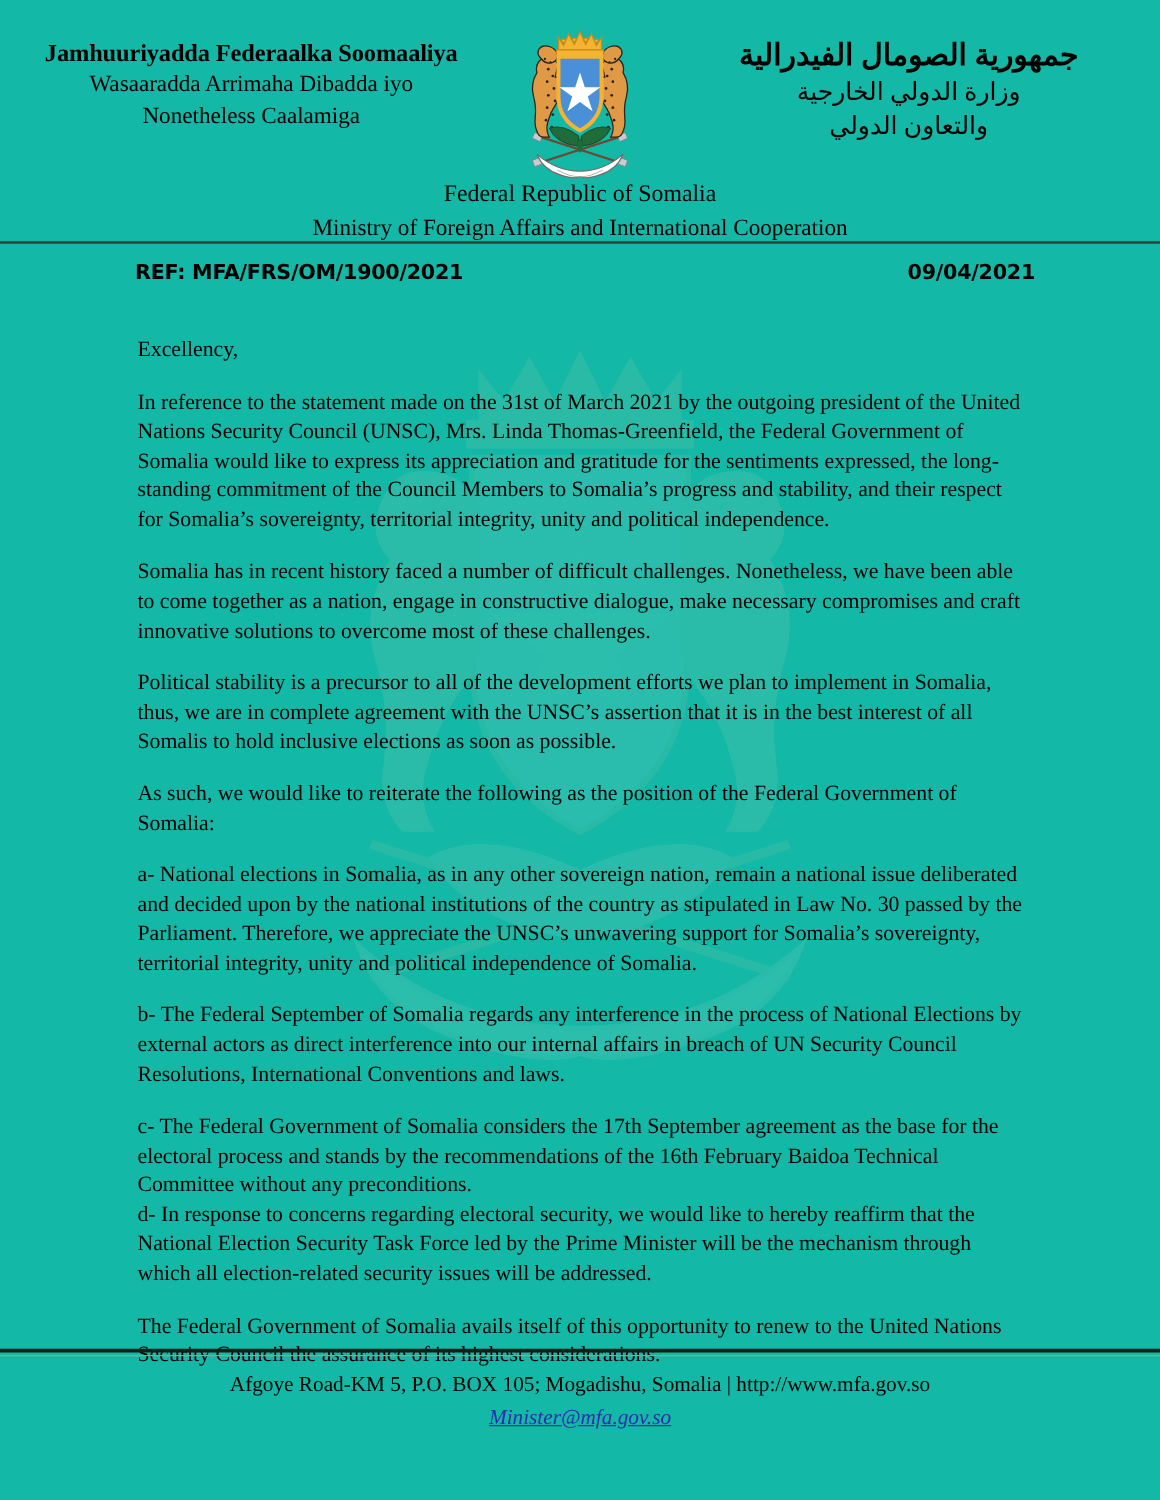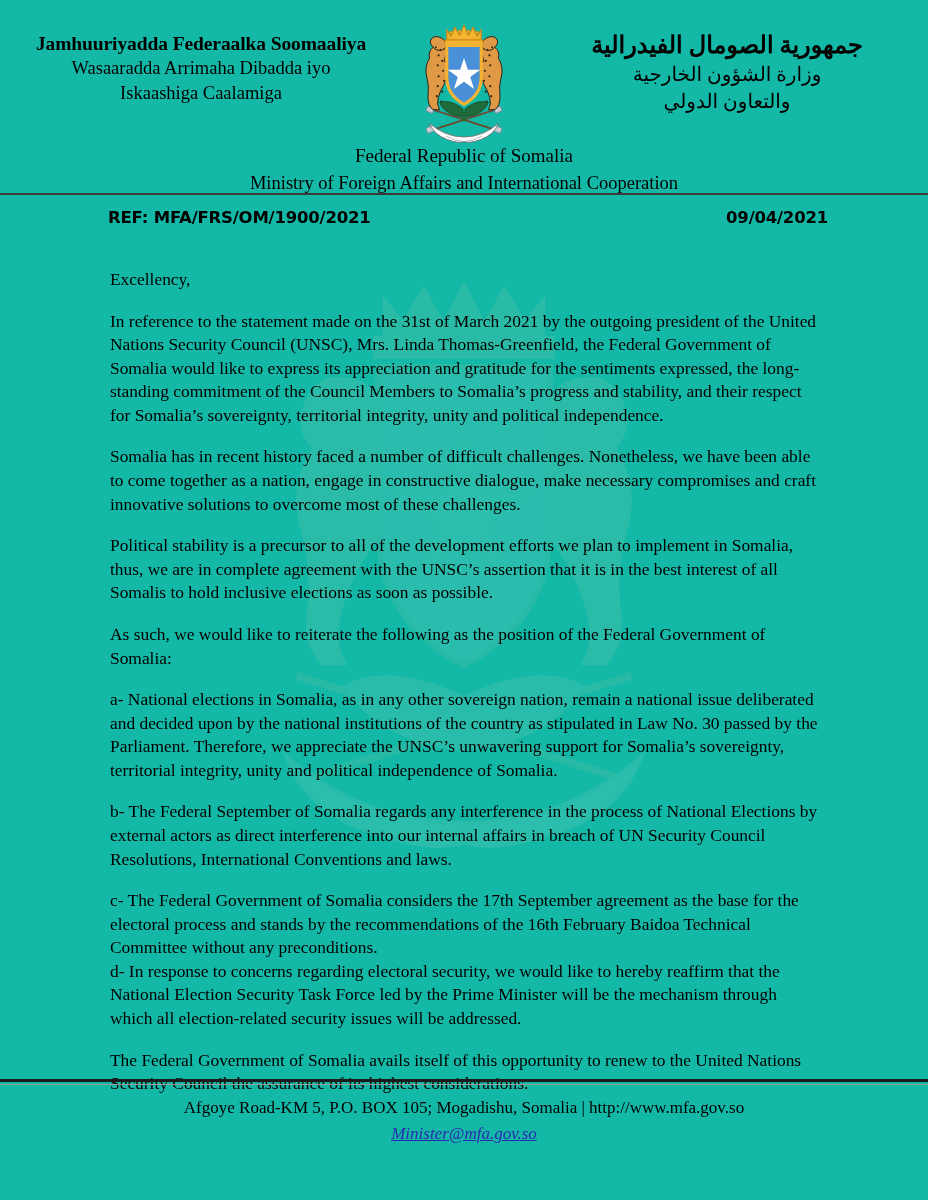--- a/index.html
+++ b/index.html
@@ -209,21 +209,21 @@
         <path d="M40 200 q30 26 70 26 q40 0 70 -26 q-8 22 -34 30 q-24 8 -36 4 q-12 4 -36 -4 q-26 -8 -34 -30 z" fill="#f1f1ee" stroke="#e0ddd2" stroke-width="1.5"></path>
       </g>
     </svg>
   </div>
 
   <div class="letterhead">
 
     <div class="lh-left">
       <div class="l1">Jamhuuriyadda Federaalka Soomaaliya</div>
       <div class="l2">Wasaaradda Arrimaha Dibadda iyo</div>
-      <div class="l3">Iskaashiga Caalamiga</div>
+      <div class="l3">Nonetheless Caalamiga</div>
     </div>
 
     <div class="lh-emblem">
       <svg viewBox="0 0 220 300" xmlns="http://www.w3.org/2000/svg" aria-hidden="true">
 
         <g>
 
           <g>
             <line x1="36" y1="196" x2="184" y2="244" stroke="#6b4a30" stroke-width="4"></line>
             <line x1="184" y1="196" x2="36" y2="244" stroke="#6b4a30" stroke-width="4"></line>
@@ -299,21 +299,21 @@
 
         <g>
           <path d="M34 228 q34 30 76 30 q42 0 76 -30 q-10 26 -40 36 q-26 9 -36 4 q-10 5 -36 -4 q-30 -10 -40 -36 z" fill="#ffffff" stroke="#6f6f6f" stroke-width="2"></path>
           <path d="M70 256 q22 12 40 12 q18 0 40 -12" fill="none" stroke="#9a9a9a" stroke-width="1.4"></path>
         </g>
       </svg>
     </div>
 
     <div class="lh-right">
       <div class="a1">جمهورية الصومال الفيدرالية</div>
-      <div class="a2">وزارة الشؤون الخارجية</div>
+      <div class="a2">وزارة الدولي الخارجية</div>
       <div class="a3">والتعاون الدولي</div>
     </div>
   </div>
 
   <div class="lh-center">
     <div class="c1">Federal Republic of Somalia</div>
     <div class="c2">Ministry of Foreign Affairs and International Cooperation</div>
   </div>
 
   <div class="header-rule"></div>

